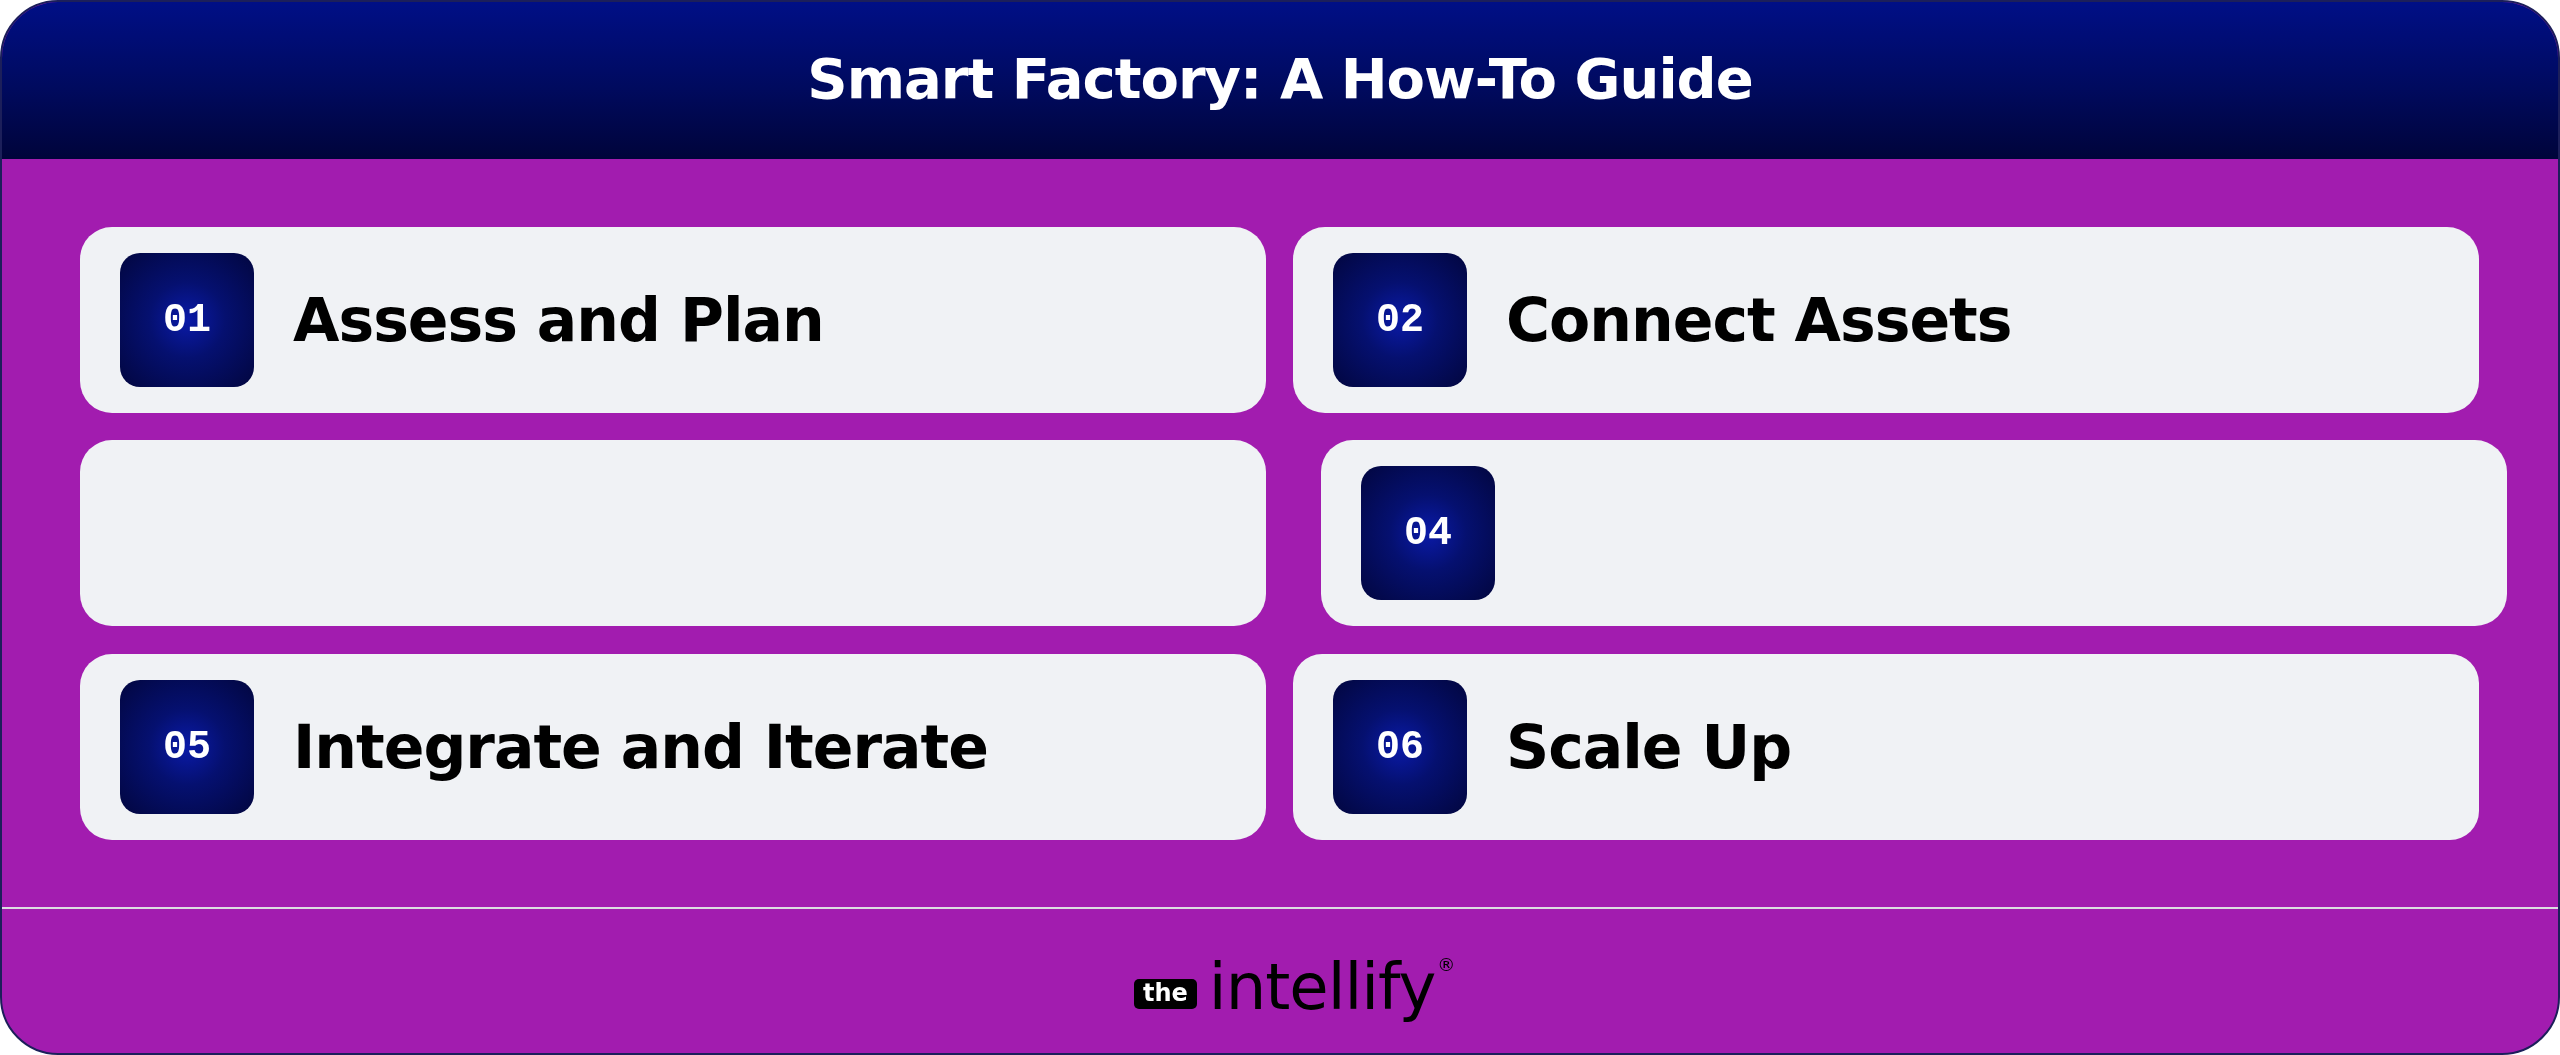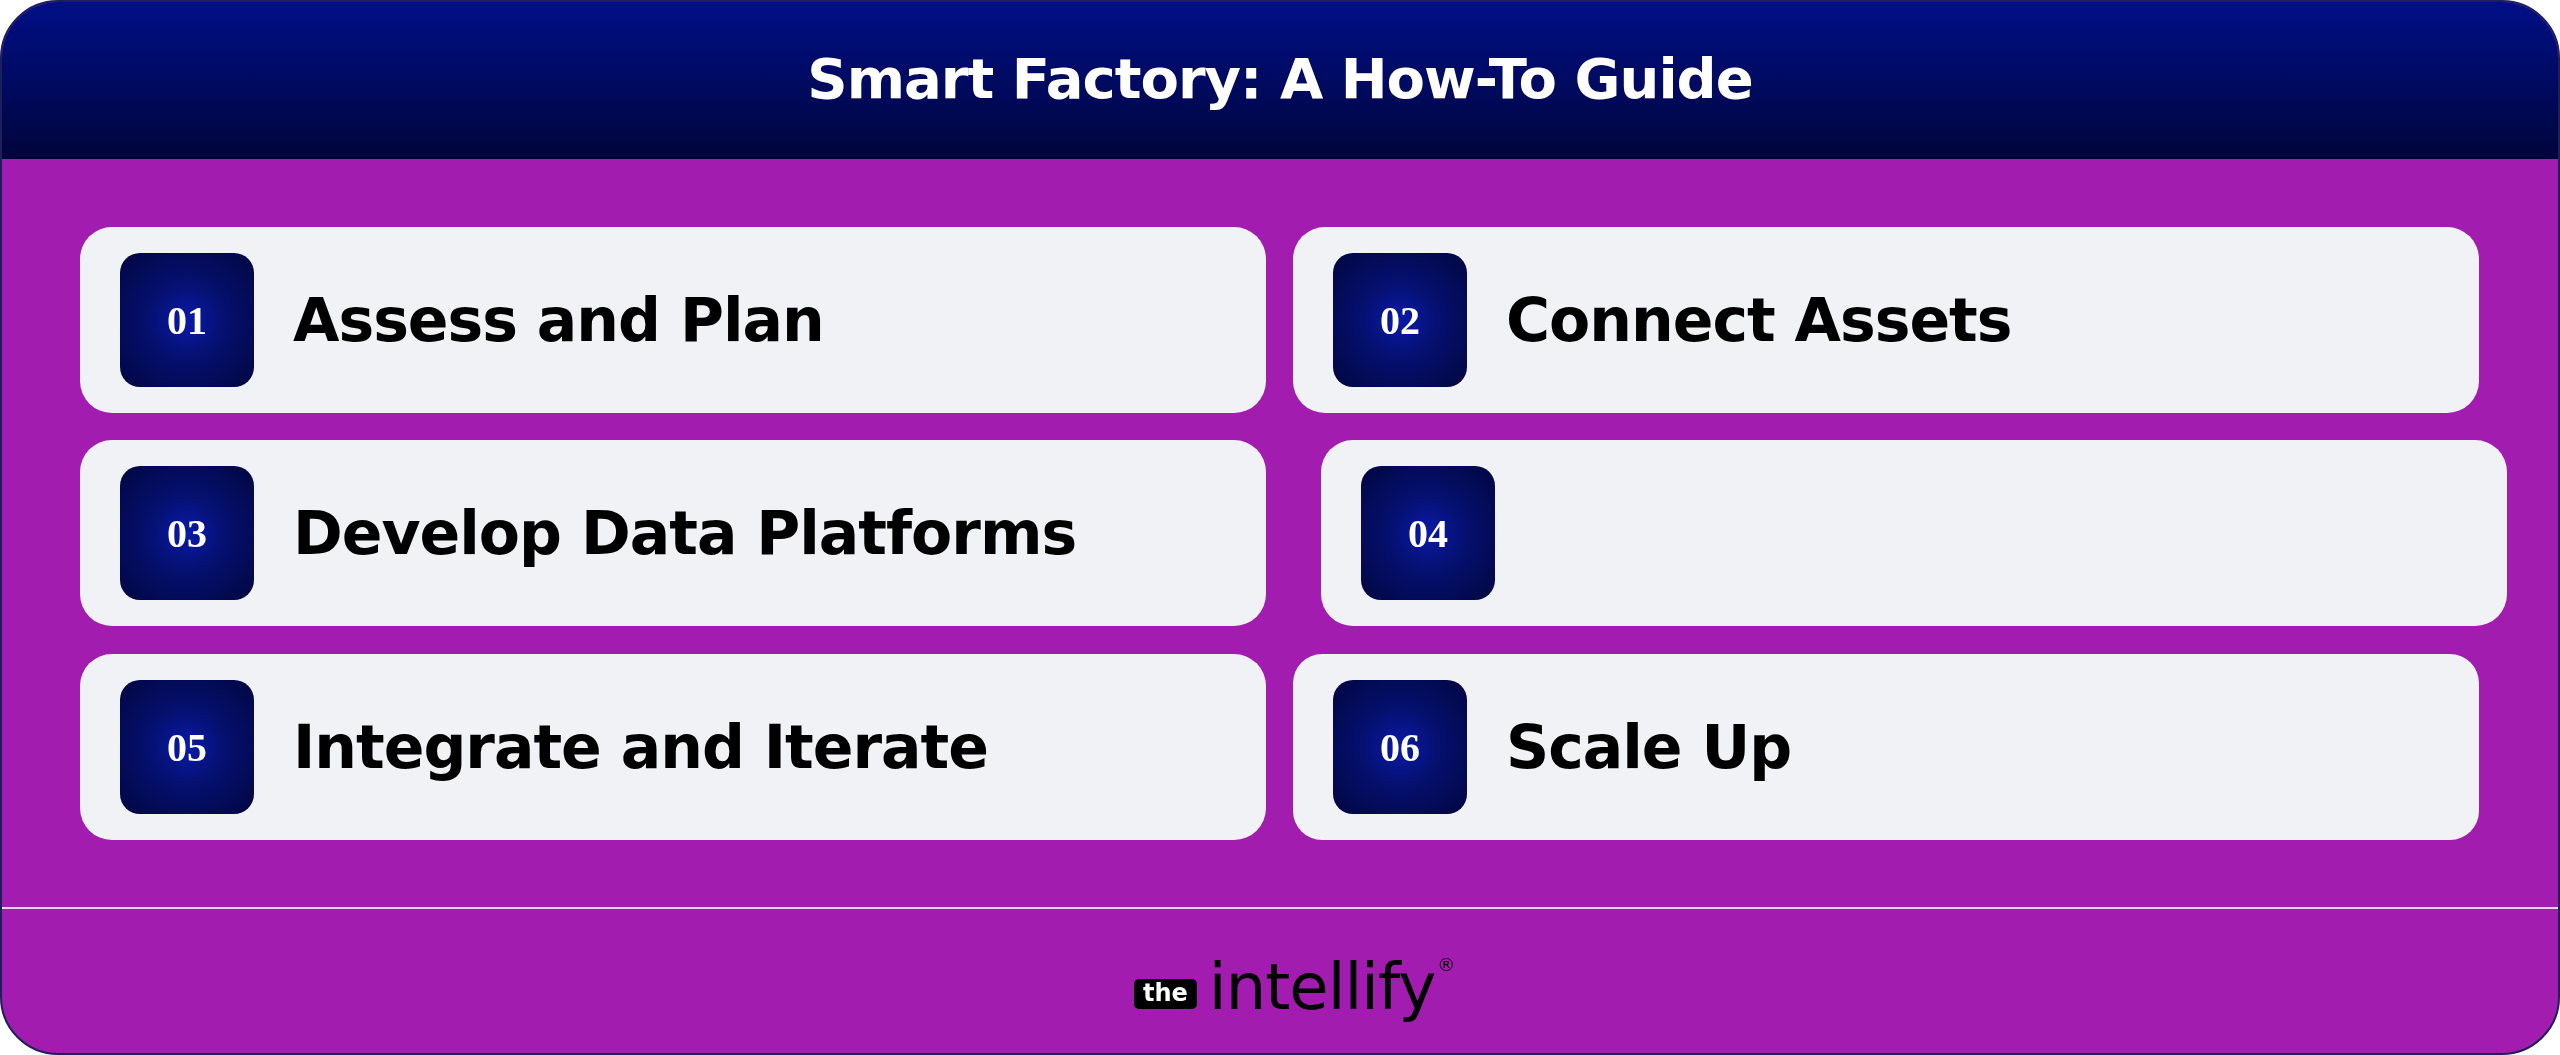--- a/index.html
+++ b/index.html
@@ -19,21 +19,21 @@
   }
   .card {
     position: absolute; width: 1186px; height: 186px; background: #f0f2f5;
     border-radius: 32px;
   }
   .badge {
     position: absolute; left: 40px; top: 26px; width: 134px; height: 134px;
     border-radius: 20px;
     background: radial-gradient(circle at 50% 50%, #0a1aa8 0%, #051070 40%, #02063f 100%);
     display: flex; align-items: center; justify-content: center;
-    color: #ffffff; font-family: Liberation Serif, serif; font-weight: bold; font-size: 40px;
+    color: #ffffff; font-family: Liberation Mono, monospace; font-weight: bold; font-size: 40px;
   }
   .label {
     position: absolute; left: 213px; top: 0; height: 186px; display: flex; align-items: center;
     color: #000000; font-family: "DejaVu Sans", sans-serif; font-weight: bold; font-size: 60px;
     letter-spacing: -1px;
   }
   .divider { position: absolute; left: 0; top: 905px; width: 100%; height: 2px; background: #dcdde2; }
   .logo { position: absolute; left: 1132px; top: 950px; height: 70px; display: flex; align-items: center; }
   .logo-the {
     background: #000000; color: #ffffff; font-family: "DejaVu Sans", sans-serif; font-weight: bold;
@@ -59,22 +59,20 @@
   <div class="card" style="left:78px; top:225px;">
     <div class="badge">01</div>
     <div class="label">Assess and Plan</div>
   </div>
   <div class="card" style="left:1291px; top:225px;">
     <div class="badge">02</div>
     <div class="label">Connect Assets</div>
   </div>
 
   <div class="card" style="left:78px; top:438px;">
-    <div class="badge">03</div>
-    <div class="label">Develop Data Platforms</div>
   </div>
   <div class="card" style="left:1291px; top:438px;margin-left:28px;">
     <div class="badge">04</div>
   </div>
 
   <div class="card" style="left:78px; top:652px;">
     <div class="badge">05</div>
     <div class="label">Integrate and Iterate</div>
   </div>
   <div class="card" style="left:1291px; top:652px;border-radius:29px;">

